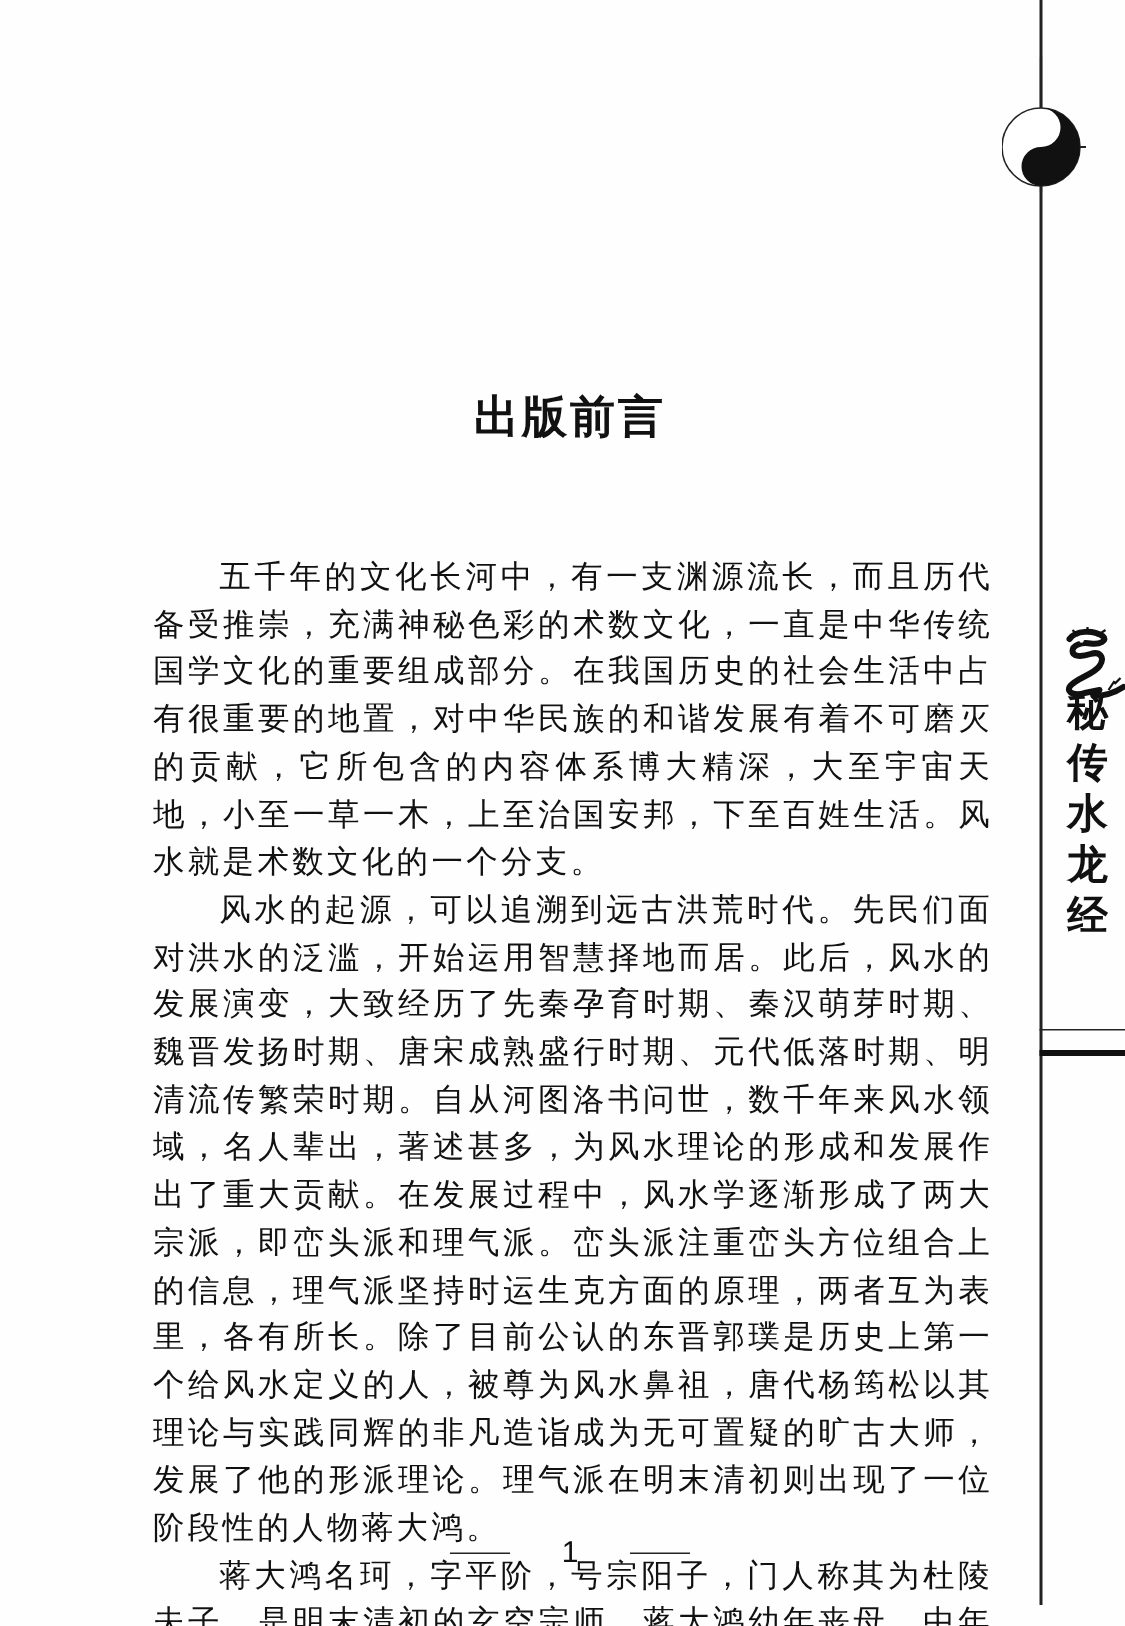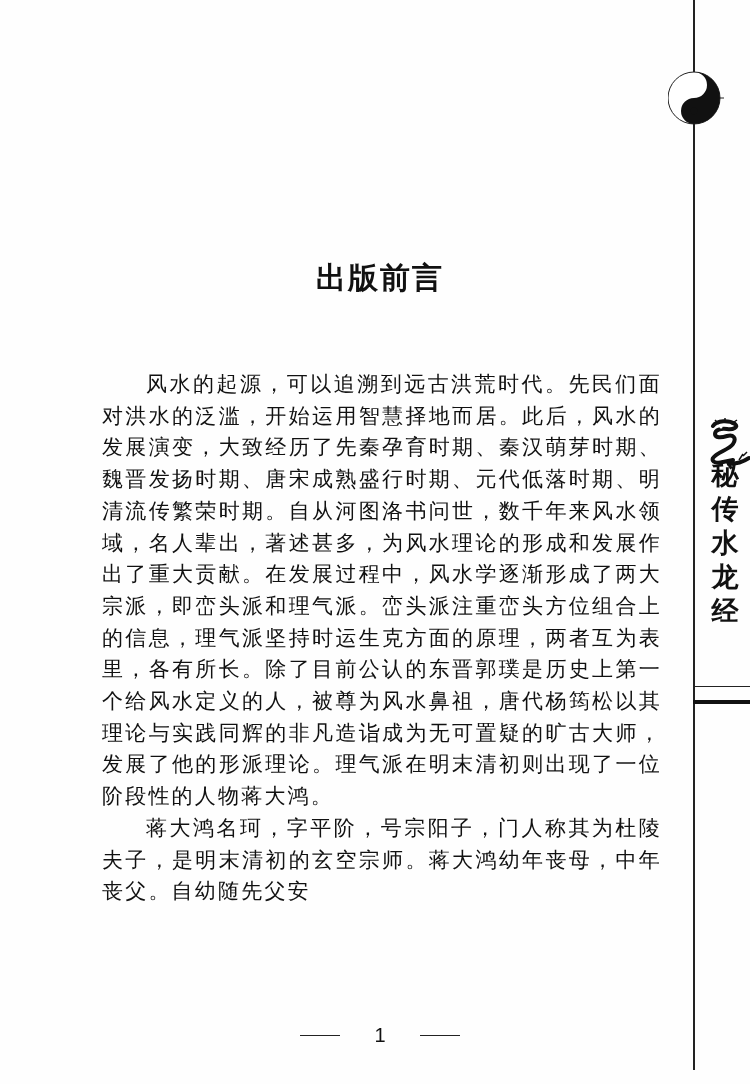--- a/index.html
+++ b/index.html
@@ -159,20 +159,21 @@
     <span>龙</span>
     <span>经</span>
   </div>
 
   <div class="side-thin-line"></div>
   <div class="side-thick-line"></div>
 
   <div class="title">出版前言</div>
 
   <div class="body-text">
+    <p>五千年的文化长河中，有一支渊源流长，而且历代备受推崇，充满神秘色彩的术数文化，一直是中华传统国学文化的重要组成部分。在我国历史的社会生活中占有很重要的地置，对中华民族的和谐发展有着不可磨灭的贡献，它所包含的内容体系博大精深，大至宇宙天地，小至一草一木，上至治国安邦，下至百姓生活。风水就是术数文化的一个分支。</p>
     <p>风水的起源，可以追溯到远古洪荒时代。先民们面对洪水的泛滥，开始运用智慧择地而居。此后，风水的发展演变，大致经历了先秦孕育时期、秦汉萌芽时期、魏晋发扬时期、唐宋成熟盛行时期、元代低落时期、明清流传繁荣时期。自从河图洛书问世，数千年来风水领域，名人辈出，著述甚多，为风水理论的形成和发展作出了重大贡献。在发展过程中，风水学逐渐形成了两大宗派，即峦头派和理气派。峦头派注重峦头方位组合上的信息，理气派坚持时运生克方面的原理，两者互为表里，各有所长。除了目前公认的东晋郭璞是历史上第一个给风水定义的人，被尊为风水鼻祖，唐代杨筠松以其理论与实践同辉的非凡造诣成为无可置疑的旷古大师，发展了他的形派理论。理气派在明末清初则出现了一位阶段性的人物蒋大鸿。</p>
     <p>蒋大鸿名珂，字平阶，号宗阳子，门人称其为杜陵夫子，是明末清初的玄空宗师。蒋大鸿幼年丧母，中年丧父。自幼随先父安</p>
   </div>
 
   <div class="footer">
     <span class="dash"></span>
     <span class="num">1</span>
     <span class="dash"></span>
   </div>
 

